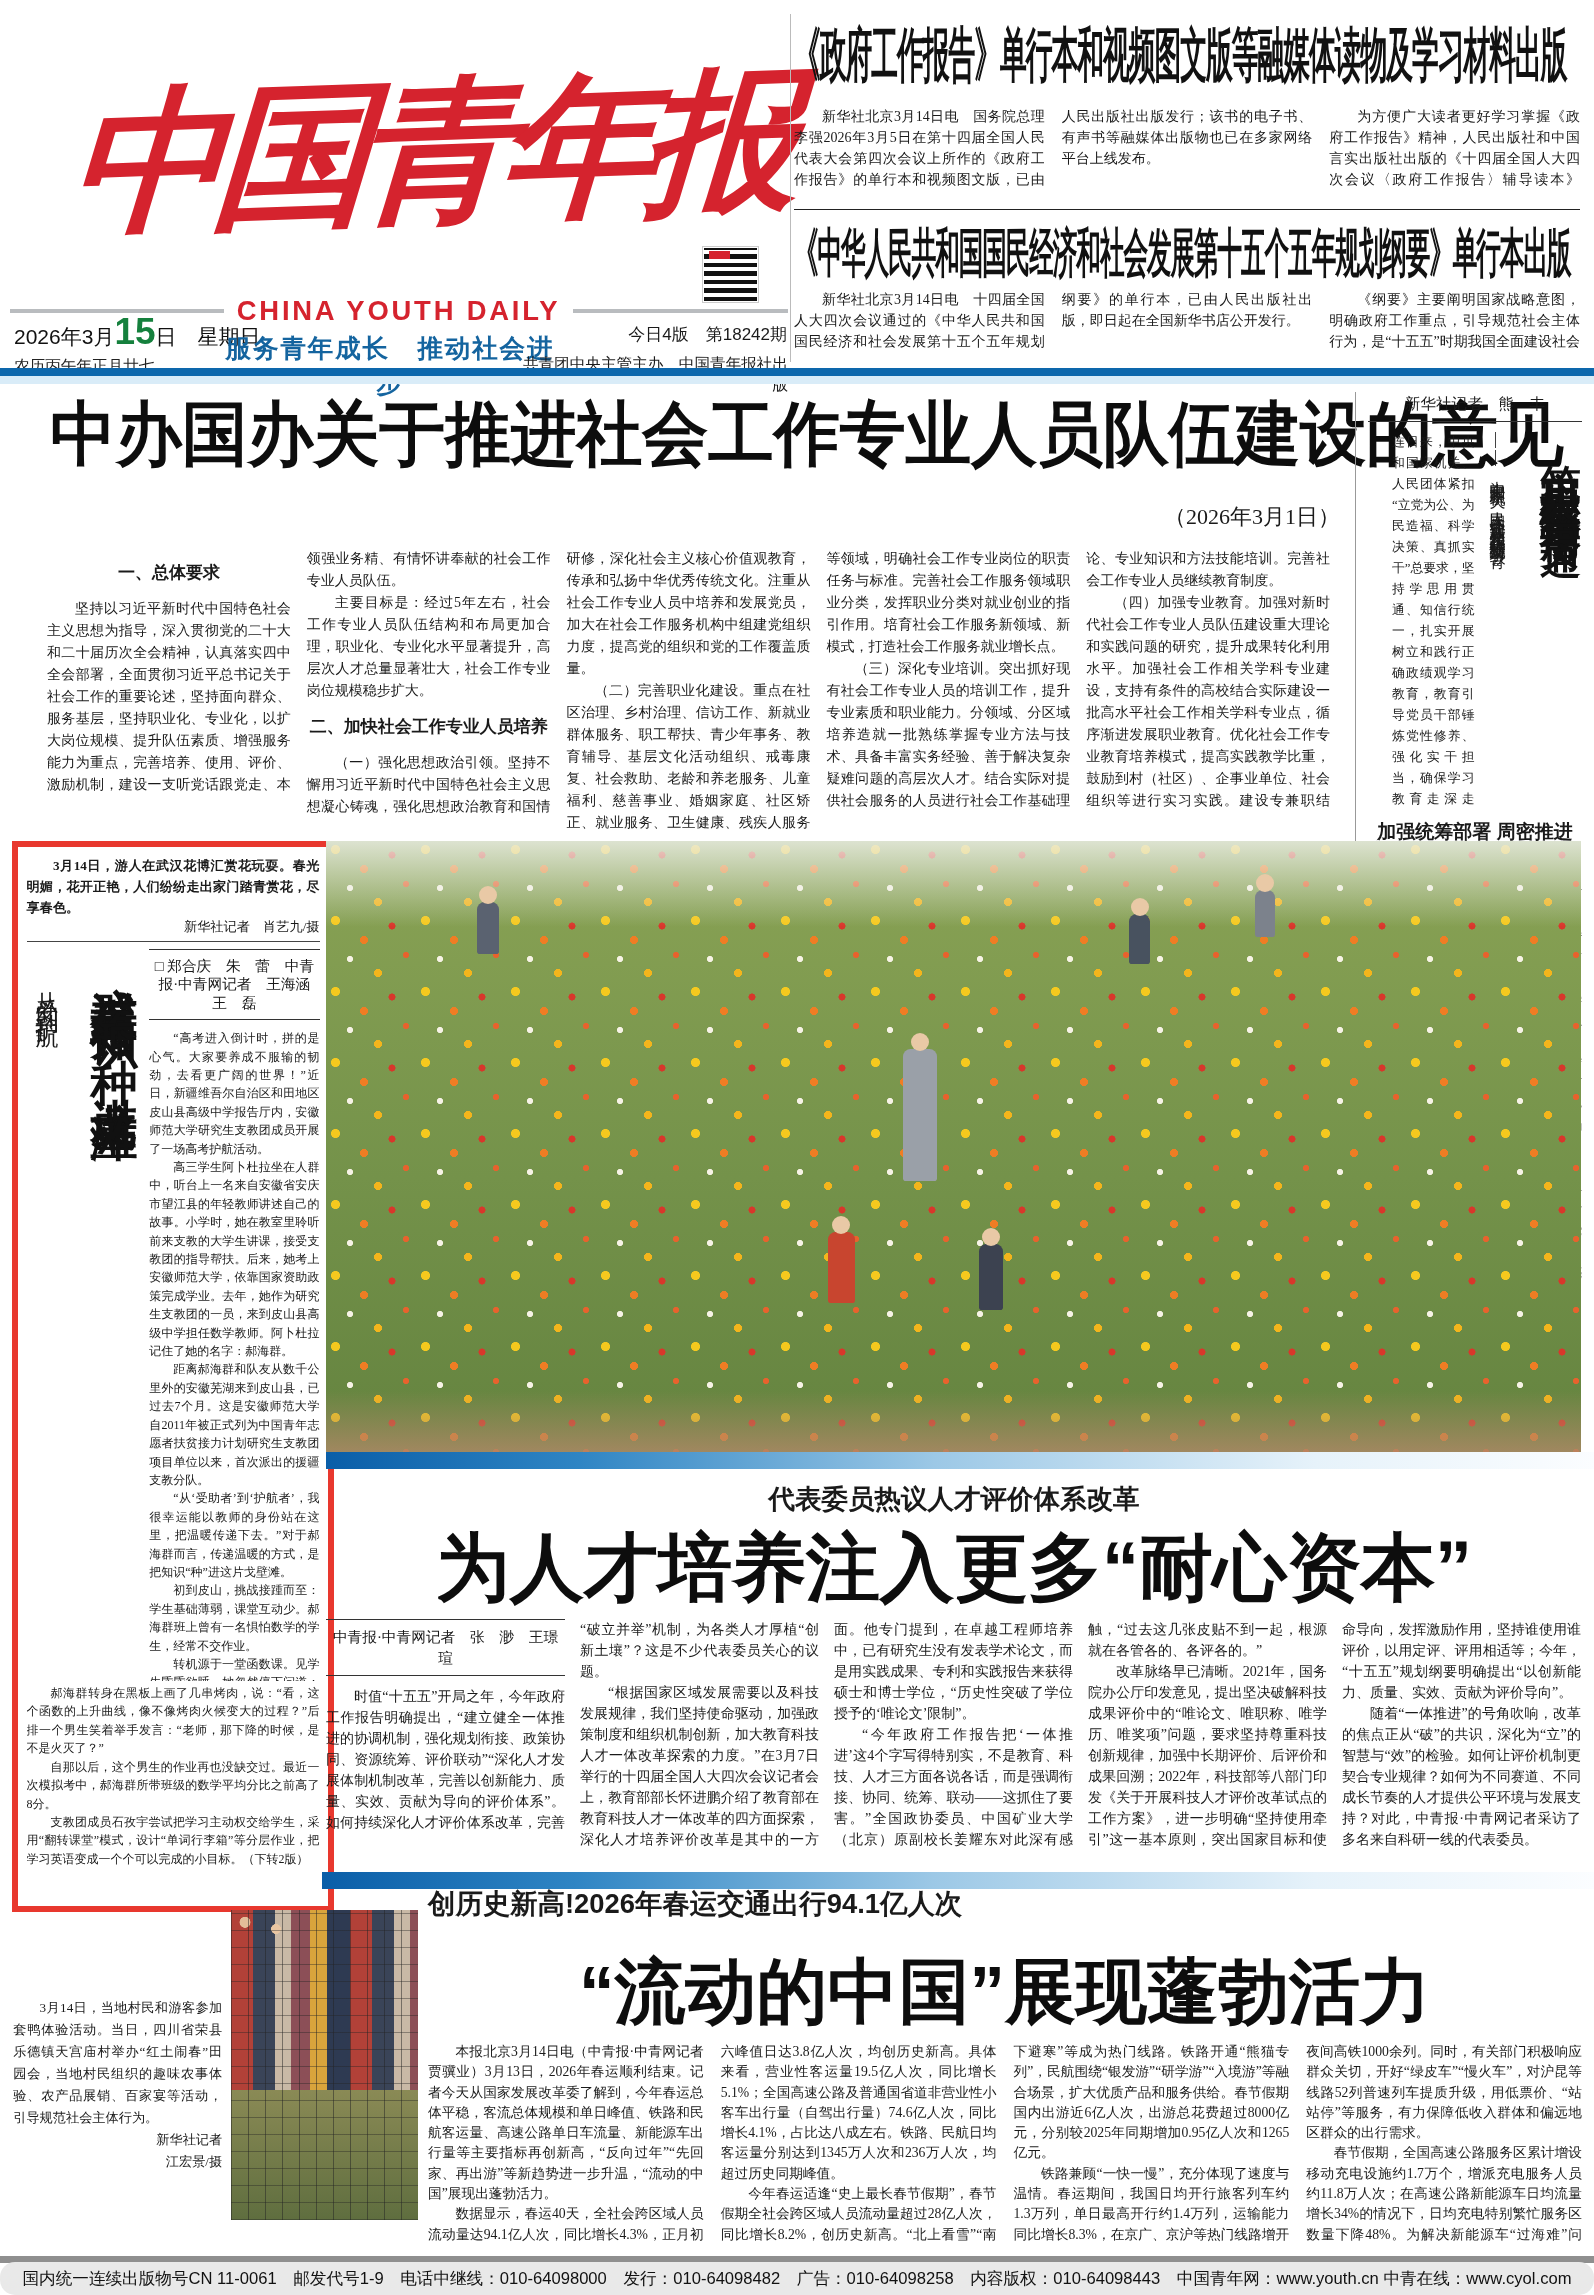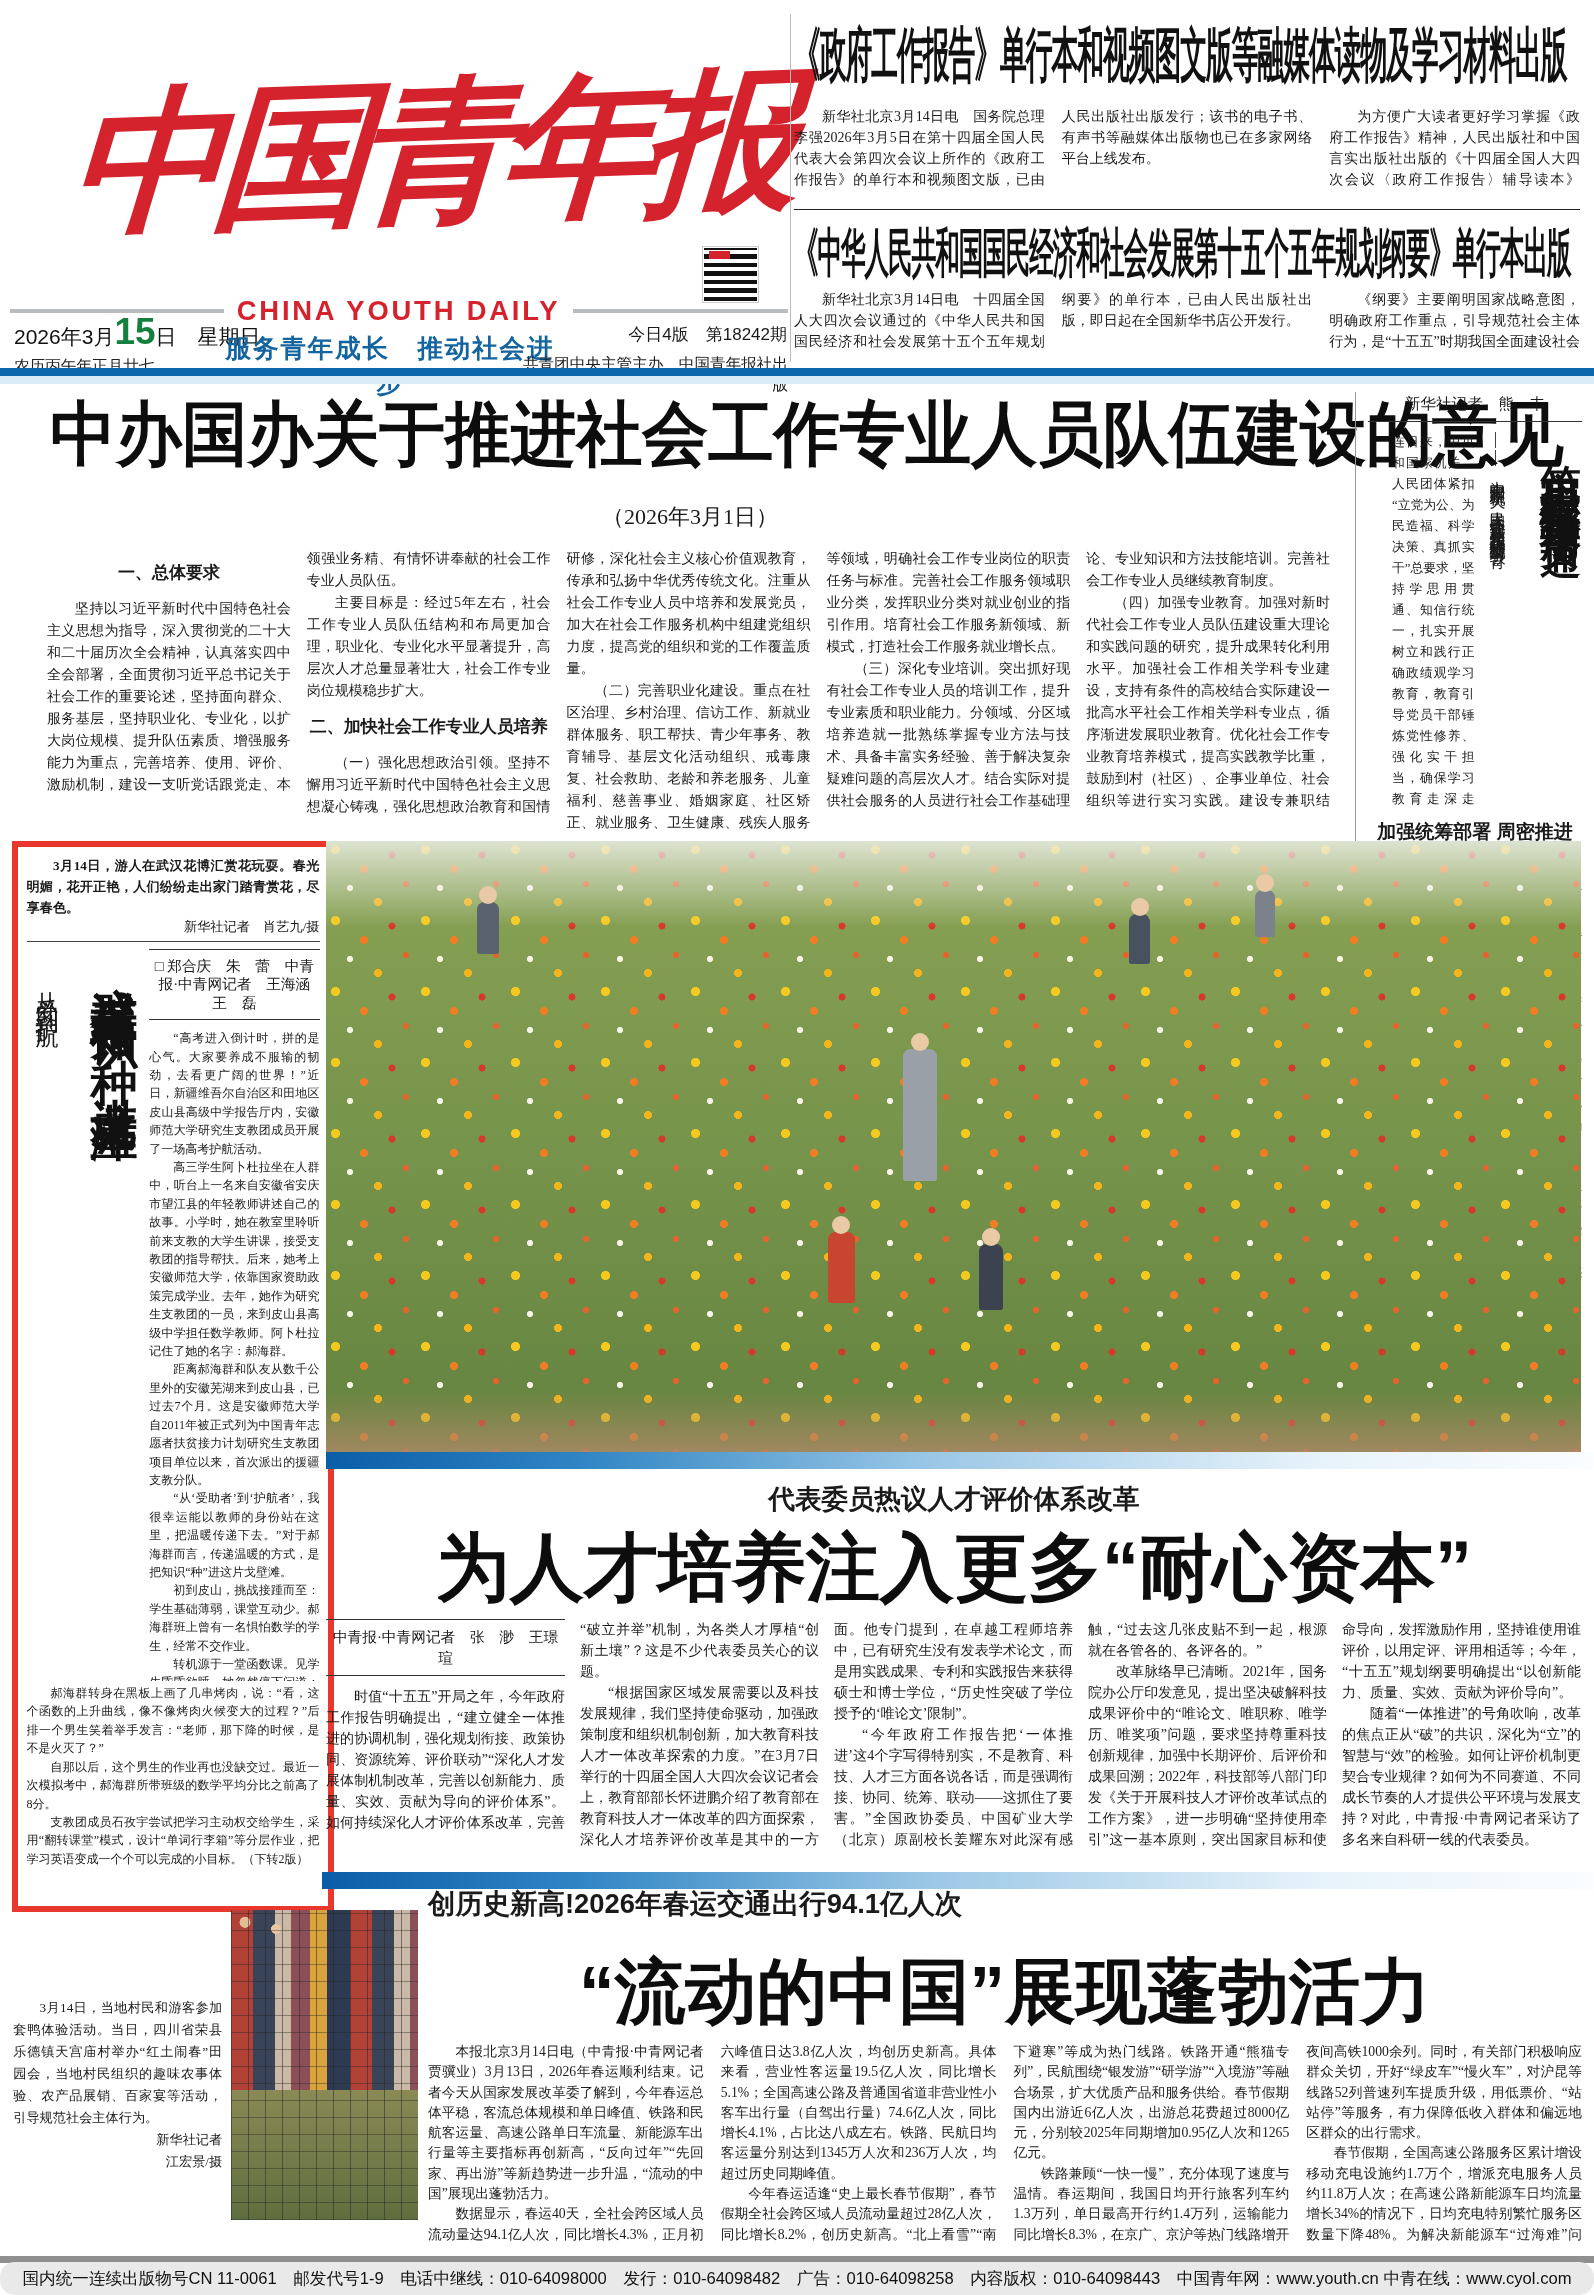--- a/index.html
+++ b/index.html
@@ -40,21 +40,21 @@
   .tr-body{left:794px;width:786px;column-gap:17px;column-count:3;
            font-size:14px;line-height:21px;text-align:justify;overflow:hidden;}
   .b1{top:106px;height:97px;}
   .b2{top:289px;height:76px;}
   .tr-rule{left:794px;top:209px;width:786px;height:0.5px;background:#222;}
   .para{margin:0;text-indent:2em;}
   
   .lead-headline{left:9.5px;top:388px;width:1338px;text-align:center;
         font-family:"Liberation Sans",sans-serif;font-weight:bold;font-size:70px;
         white-space:nowrap;transform:scaleX(0.94);transform-origin:center;color:#0d0d0d;}
-  .lead-date{left:21px;top:502px;width:1338px;text-align:center;font-size:22px;}
+  .lead-date{left:2px;top:502px;width:1338px;text-align:right;font-size:22px;}
   .lead-body{left:47px;top:548px;width:1283px;height:289px;column-count:5;column-gap:16px;
              font-size:14px;line-height:22px;text-align:justify;overflow:hidden;}
   .sub-head{font-family:"Liberation Sans",sans-serif;font-weight:bold;text-align:center;
             font-size:17px;margin:14px 0;text-indent:0;}
   .cont-note{text-align:right;font-weight:bold;font-size:14px;margin:2.8px 0 0;}
   .byline-box{border-top:1.4px double #333;border-bottom:1.4px double #333;
               padding:6.6px 1.9px;margin:0 0 9.5px;text-align:center;font-size:14.7px;text-indent:0;}
   
   .ra-vrule{left:1355px;top:392px;width:0.5px;height:1017px;background:#999;}
   .ra{left:1368px;top:392px;width:214px;height:1024px;overflow:hidden;}

